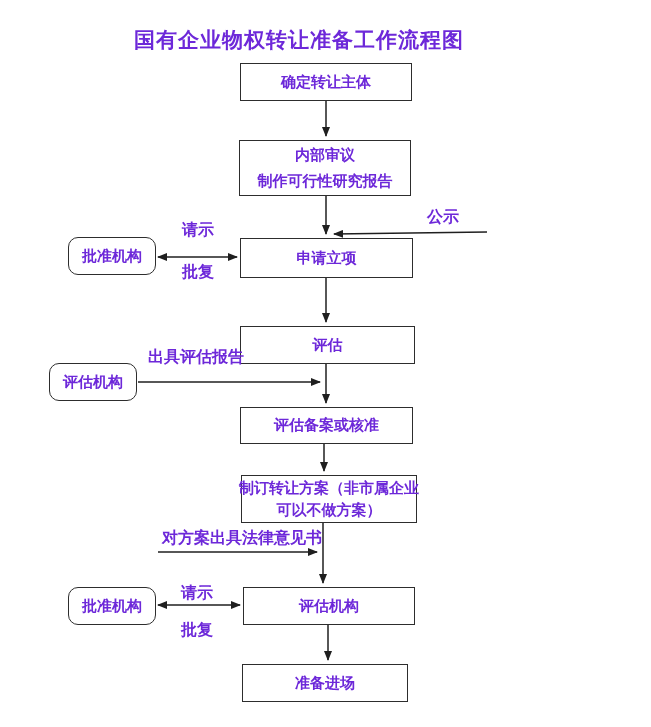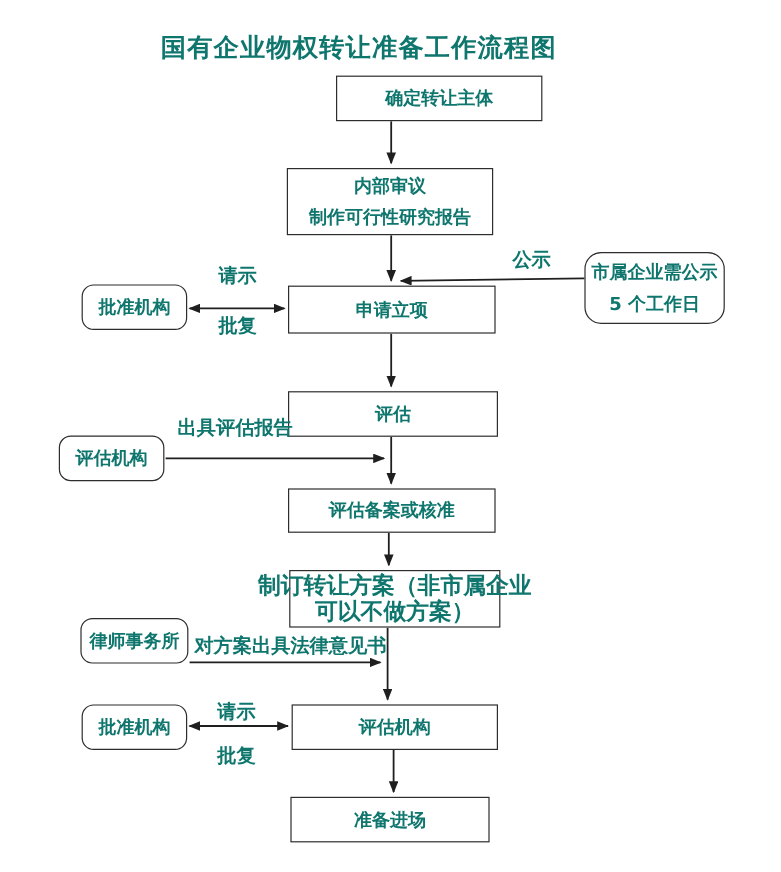--- a/index.html
+++ b/index.html
@@ -6,21 +6,21 @@
     margin: 0;
     padding: 0;
     background: #ffffff;
   }
   .canvas {
     position: relative;
     width: 651px;
     height: 727px;
     background: #ffffff;
     font-family: "DejaVu Sans", "Liberation Sans", sans-serif;
-    color: #0f766e;
+    color: #6d28d9;
     overflow: hidden;
   }
   .title {
     position: absolute;
     left: 132px;
     top: 26px;
     width: 334px;
     text-align: center;
     font-size: 21px;
     font-weight: bold;
@@ -49,21 +49,21 @@
   .node.rounded-lg {
     border-radius: 14px;
   }
   .node .ln {
     display: block;
   }
   .two-line .ln {
     line-height: 26px;
   }
   .plan-box {
-    font-size: 19px;
+    font-size: 15px;
   }
   .plan-box .ln {
     line-height: 22px;
   }
   .edge-label {
     position: absolute;
     font-size: 16px;
     font-weight: bold;
     white-space: nowrap;
     z-index: 3;
@@ -98,21 +98,21 @@
       <line x1="324" y1="444" x2="324" y2="471" marker-end="url(#arr)"></line>
       <line x1="158" y1="552" x2="317" y2="552" marker-end="url(#arr)"></line>
       <line x1="323" y1="523" x2="323" y2="583" marker-end="url(#arr)"></line>
       <line x1="158" y1="605" x2="240" y2="605" marker-start="url(#arr)" marker-end="url(#arr)"></line>
       <line x1="328" y1="625" x2="328" y2="660" marker-end="url(#arr)"></line>
     </g>
   </svg>
 
   <div class="title">国有企业物权转让准备工作流程图</div>
 
-  <div class="node" style="left:240px; top:63px; width:172px; height:38px;margin-left:40px;">
+  <div class="node" style="left:240px; top:63px; width:172px; height:38px;">
     <span class="ln">确定转让主体</span>
   </div>
 
   <div class="node" style="left:240px; top:238px; width:173px; height:40px;">
     <span class="ln">申请立项</span>
   </div>
 
   <div class="node two-line" style="left:239px; top:140px; width:172px; height:56px;">
     <span class="ln">内部审议</span>
     <span class="ln">制作可行性研究报告</span>
@@ -136,32 +136,25 @@
   </div>
 
   <div class="node" style="left:242px; top:664px; width:166px; height:38px;">
     <span class="ln">准备进场</span>
   </div>
 
   <div class="node rounded" style="left:68px; top:237px; width:88px; height:38px;">
     <span class="ln">批准机构</span>
   </div>
 
-  <div class="node rounded-lg two-line" style="left:487px; top:210px; width:117px; height:60px;">
-    <span class="ln">市属企业需公示</span>
-    <span class="ln">5 个工作日</span>
-  </div>
 
   <div class="node rounded" style="left:49px; top:363px; width:88px; height:38px;text-align:center;">
     <span class="ln">评估机构</span>
   </div>
 
-  <div class="node rounded" style="left:67px; top:515px; width:90px; height:38px;">
-    <span class="ln">律师事务所</span>
-  </div>
 
   <div class="node rounded" style="left:68px; top:587px; width:88px; height:38px;">
     <span class="ln">批准机构</span>
   </div>
 
   <div class="edge-label" style="left:182px; top:220px;">请示</div>
   <div class="edge-label" style="left:182px; top:262px;">批复</div>
   <div class="edge-label" style="left:427px; top:207px;">公示</div>
   <div class="edge-label" style="left:148px; top:347px;">出具评估报告</div>
   <div class="edge-label" style="left:162px; top:528px;">对方案出具法律意见书</div>

